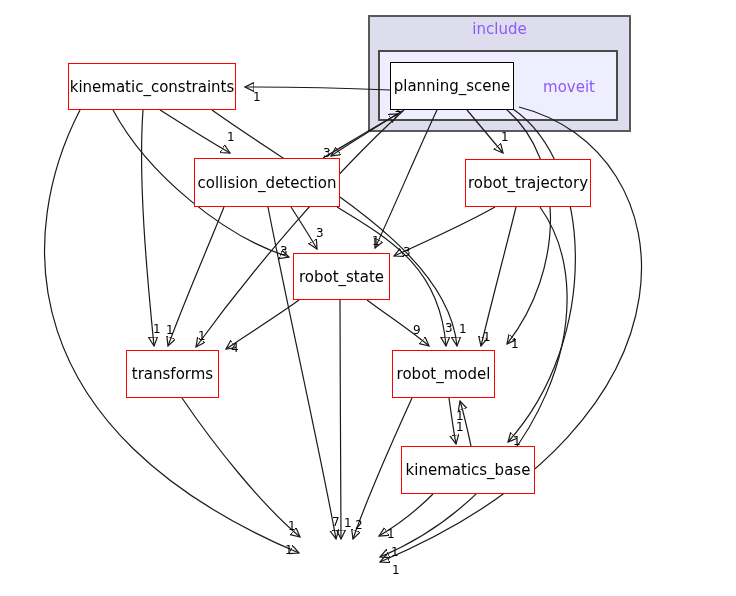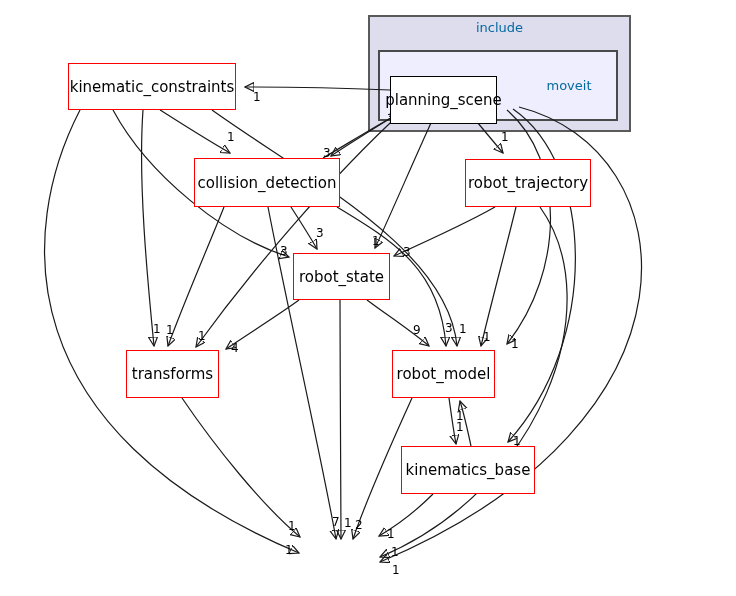--- a/index.html
+++ b/index.html
@@ -3,33 +3,33 @@
 <meta charset="utf-8">
 <style>
   html,body{margin:0;padding:0;background:#ffffff;}
   .canvas{
     position:relative;width:736px;height:596px;background:#ffffff;overflow:hidden;
     font-family:"DejaVu Sans","Liberation Sans",sans-serif;
   }
   .cluster{position:absolute;box-sizing:border-box;z-index:1;}
   .cluster-outer{left:368px;top:15px;width:263px;height:117px;background:#ddddee;border:2px solid #5a5a5a;}
   .cluster-inner{left:378px;top:50px;width:240px;height:71px;background:#eeeeff;border:2px solid #4a4a4a;}
-  .cluster-label{position:absolute;font-size:13px;color:#0369a1;z-index:1;}
+  .cluster-label{position:absolute;font-size:15px;color:#8b5cf6;z-index:1;}
   .label-include{left:368px;top:20px;width:263px;text-align:center;}
   .label-moveit{left:520px;top:78px;width:98px;text-align:center;}
   svg.edges{position:absolute;left:0;top:0;z-index:2;}
   svg.edges path{fill:none;stroke:#1a1a1a;stroke-width:1.2;}
   svg.edges text{font-family:"DejaVu Sans","Liberation Sans",sans-serif;font-size:12px;fill:#000;}
   .node{
     position:absolute;box-sizing:border-box;z-index:3;background:#ffffff;
     border:1px solid #ff0000;display:flex;align-items:center;justify-content:center;
     font-size:15px;color:#000;white-space:nowrap;cursor:pointer;
   }
   .node-current{border-color:#000000;}
-  .n-ps{left:390px;top:62px;width:107px;height:48px;margin-top:14px;}
+  .n-ps{left:390px;top:62px;width:124px;height:48px;}
   .n-kc{left:68px;top:63px;width:168px;height:47px;}
   .n-cd{left:194px;top:158px;width:146px;height:49px;}
   .n-rt{left:465px;top:159px;width:126px;height:48px;}
   .n-rs{left:293px;top:253px;width:97px;height:47px;}
   .n-tf{left:126px;top:350px;width:93px;height:48px;}
   .n-rm{left:392px;top:350px;width:103px;height:48px;}
   .n-kb{left:401px;top:446px;width:134px;height:48px;}
   .n-mc{left:303px;top:541px;width:73px;height:48px;}
 </style>
 </head>

